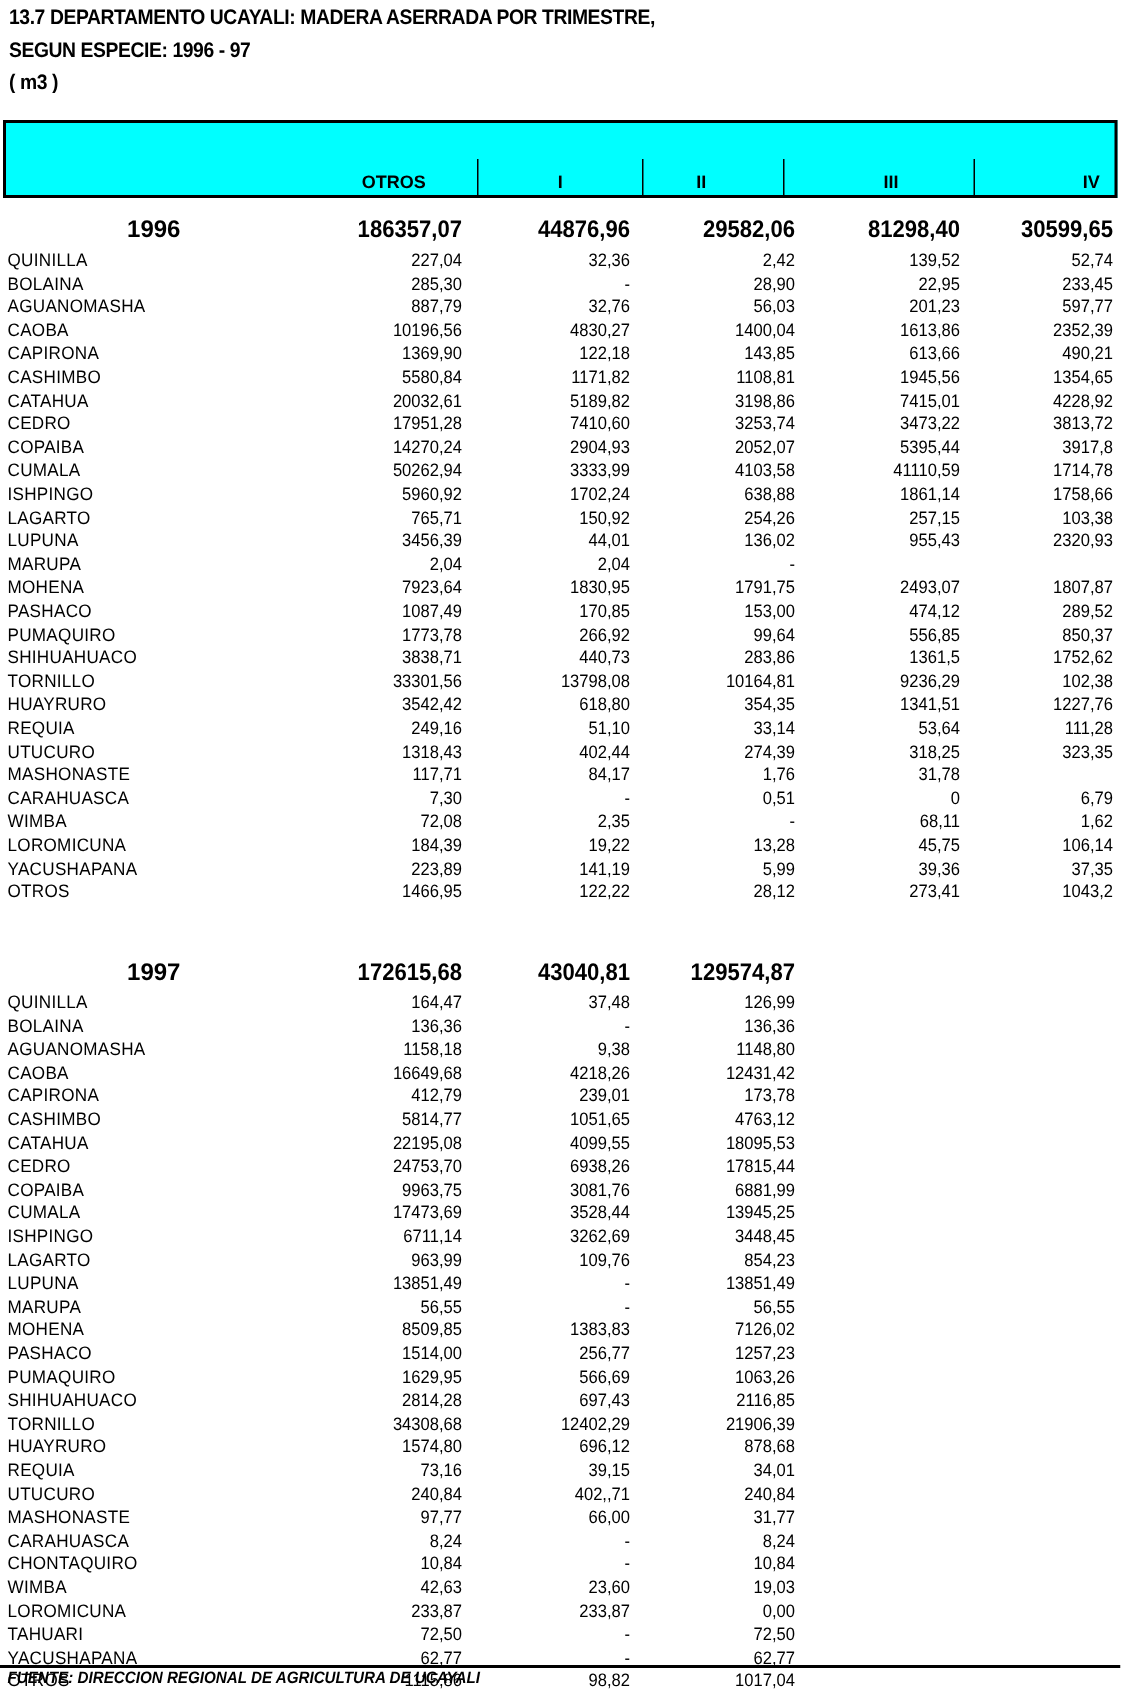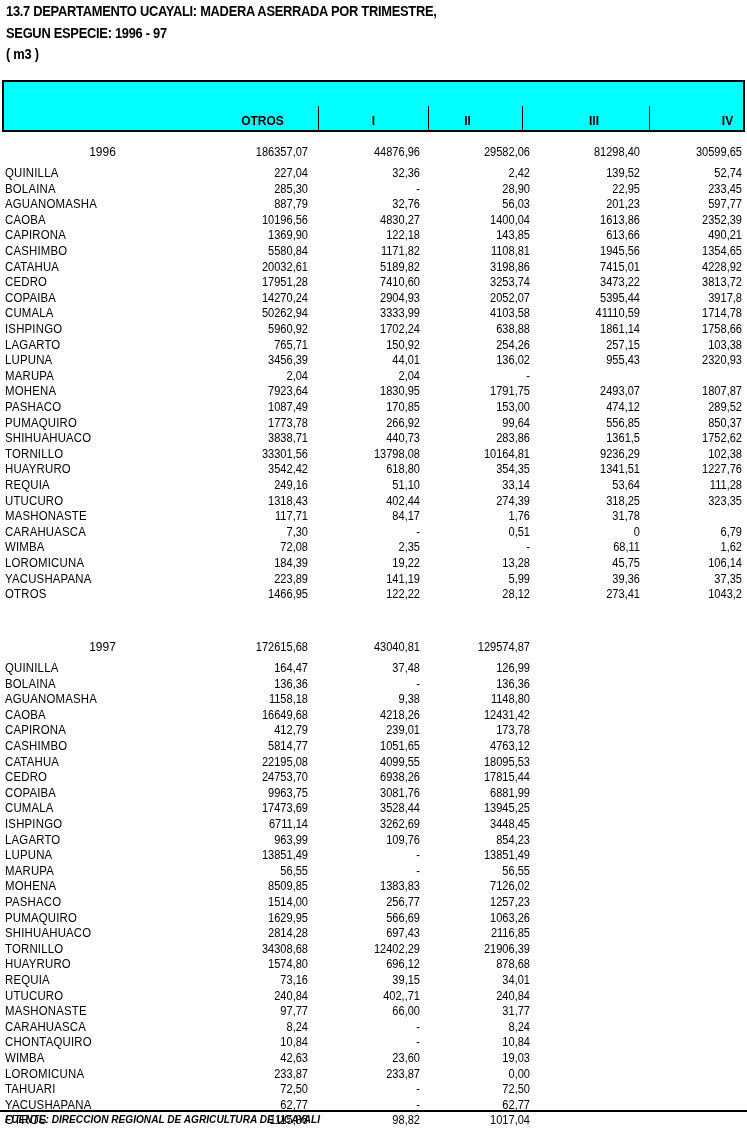--- a/index.html
+++ b/index.html
@@ -10,21 +10,21 @@
   .hdr .cell { position:absolute; box-sizing:border-box; font-size:12px; font-weight:bold; text-align:center; }
   .hdr .especie { left:0; top:0; width:203px; height:48px; border-right:1px solid #000; padding-top:9px; }
   .hdr .trim { left:203px; top:0; width:538px; height:24px; border-bottom:1px solid #000; padding-top:9px; }
   .hdr .sub { top:24px; height:24px; border-right:1px solid #000; padding-top:8px; }
   .hdr .sub.last { border-right:none; }
   .row { position:absolute; left:0; width:747px; height:15.6px; font-size:12px; white-space:nowrap; }
   .row span { position:absolute; top:0; }
   .name { left:5px; letter-spacing:0.2px; transform:scaleX(0.95); transform-origin:left top; }
   .v { text-align:right; width:110px; transform:scaleX(0.92); transform-origin:right top; }
   .c0 { left:198px; } .c1 { left:310px; } .c2 { left:420px; } .c3 { left:530px; } .c4 { left:632px; }
-  .yr { font-weight:normal; font-size:12px; }
+  .yr { font-weight:bold; font-size:16px; }
   .yr .yname { left:0; width:205px; text-align:center; }
   .rule { position:absolute; left:0; top:1110px; width:747px; height:2px; background:#000; }
   .foot { position:absolute; left:5px; top:1113px; font-size:11px; font-weight:bold; font-style:italic; transform:scaleX(0.92); transform-origin:left top; white-space:nowrap; }
 </style>
 </head>
 <body>
 
 <div class="title t1">13.7  DEPARTAMENTO UCAYALI: MADERA ASERRADA POR TRIMESTRE,</div>
 <div class="title t2">SEGUN ESPECIE: 1996 - 97</div>
 <div class="title t3">( m3 )</div>

